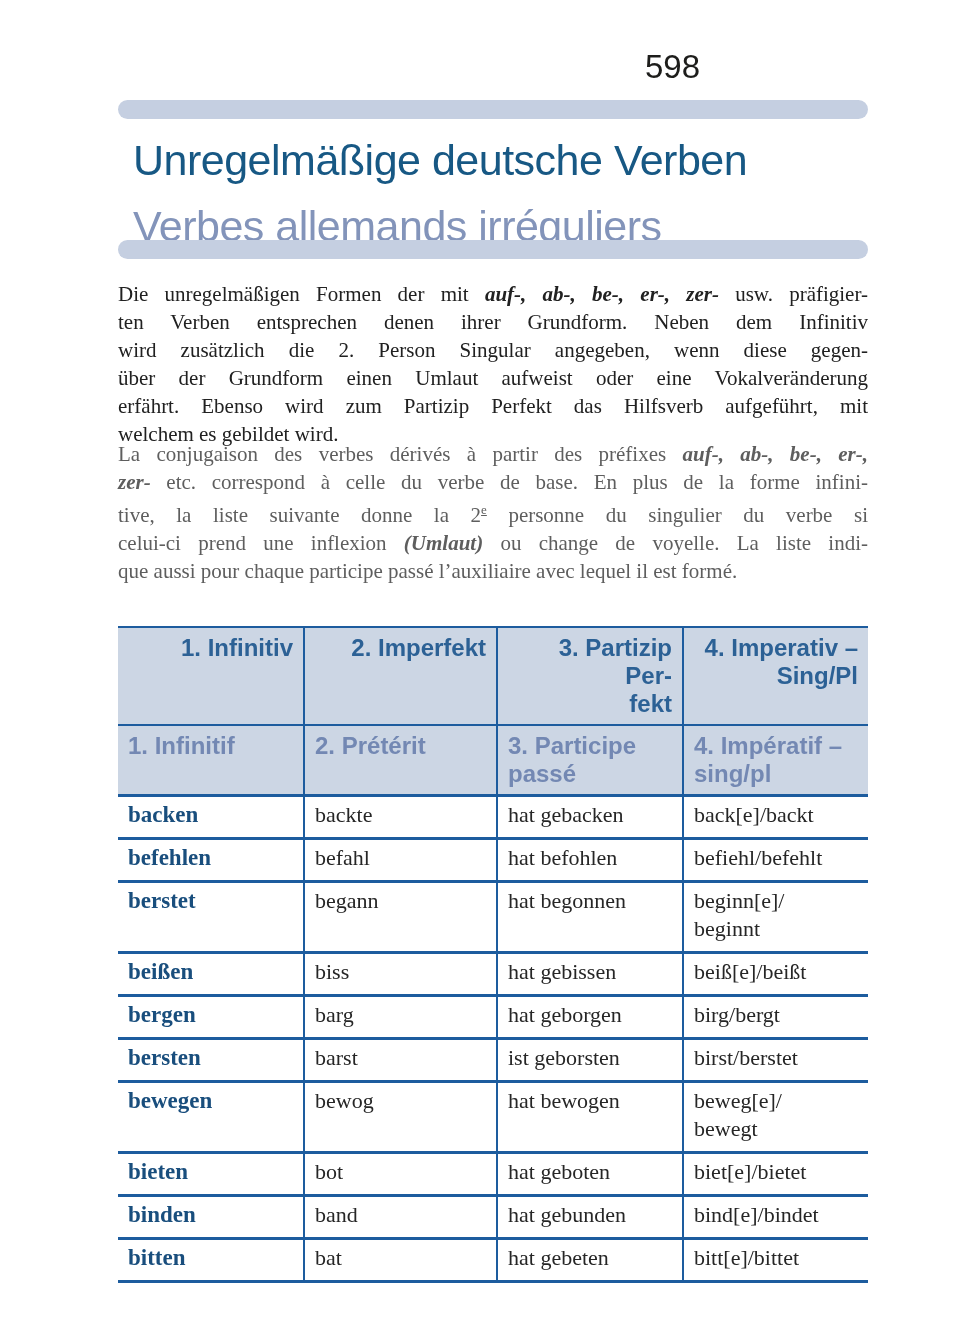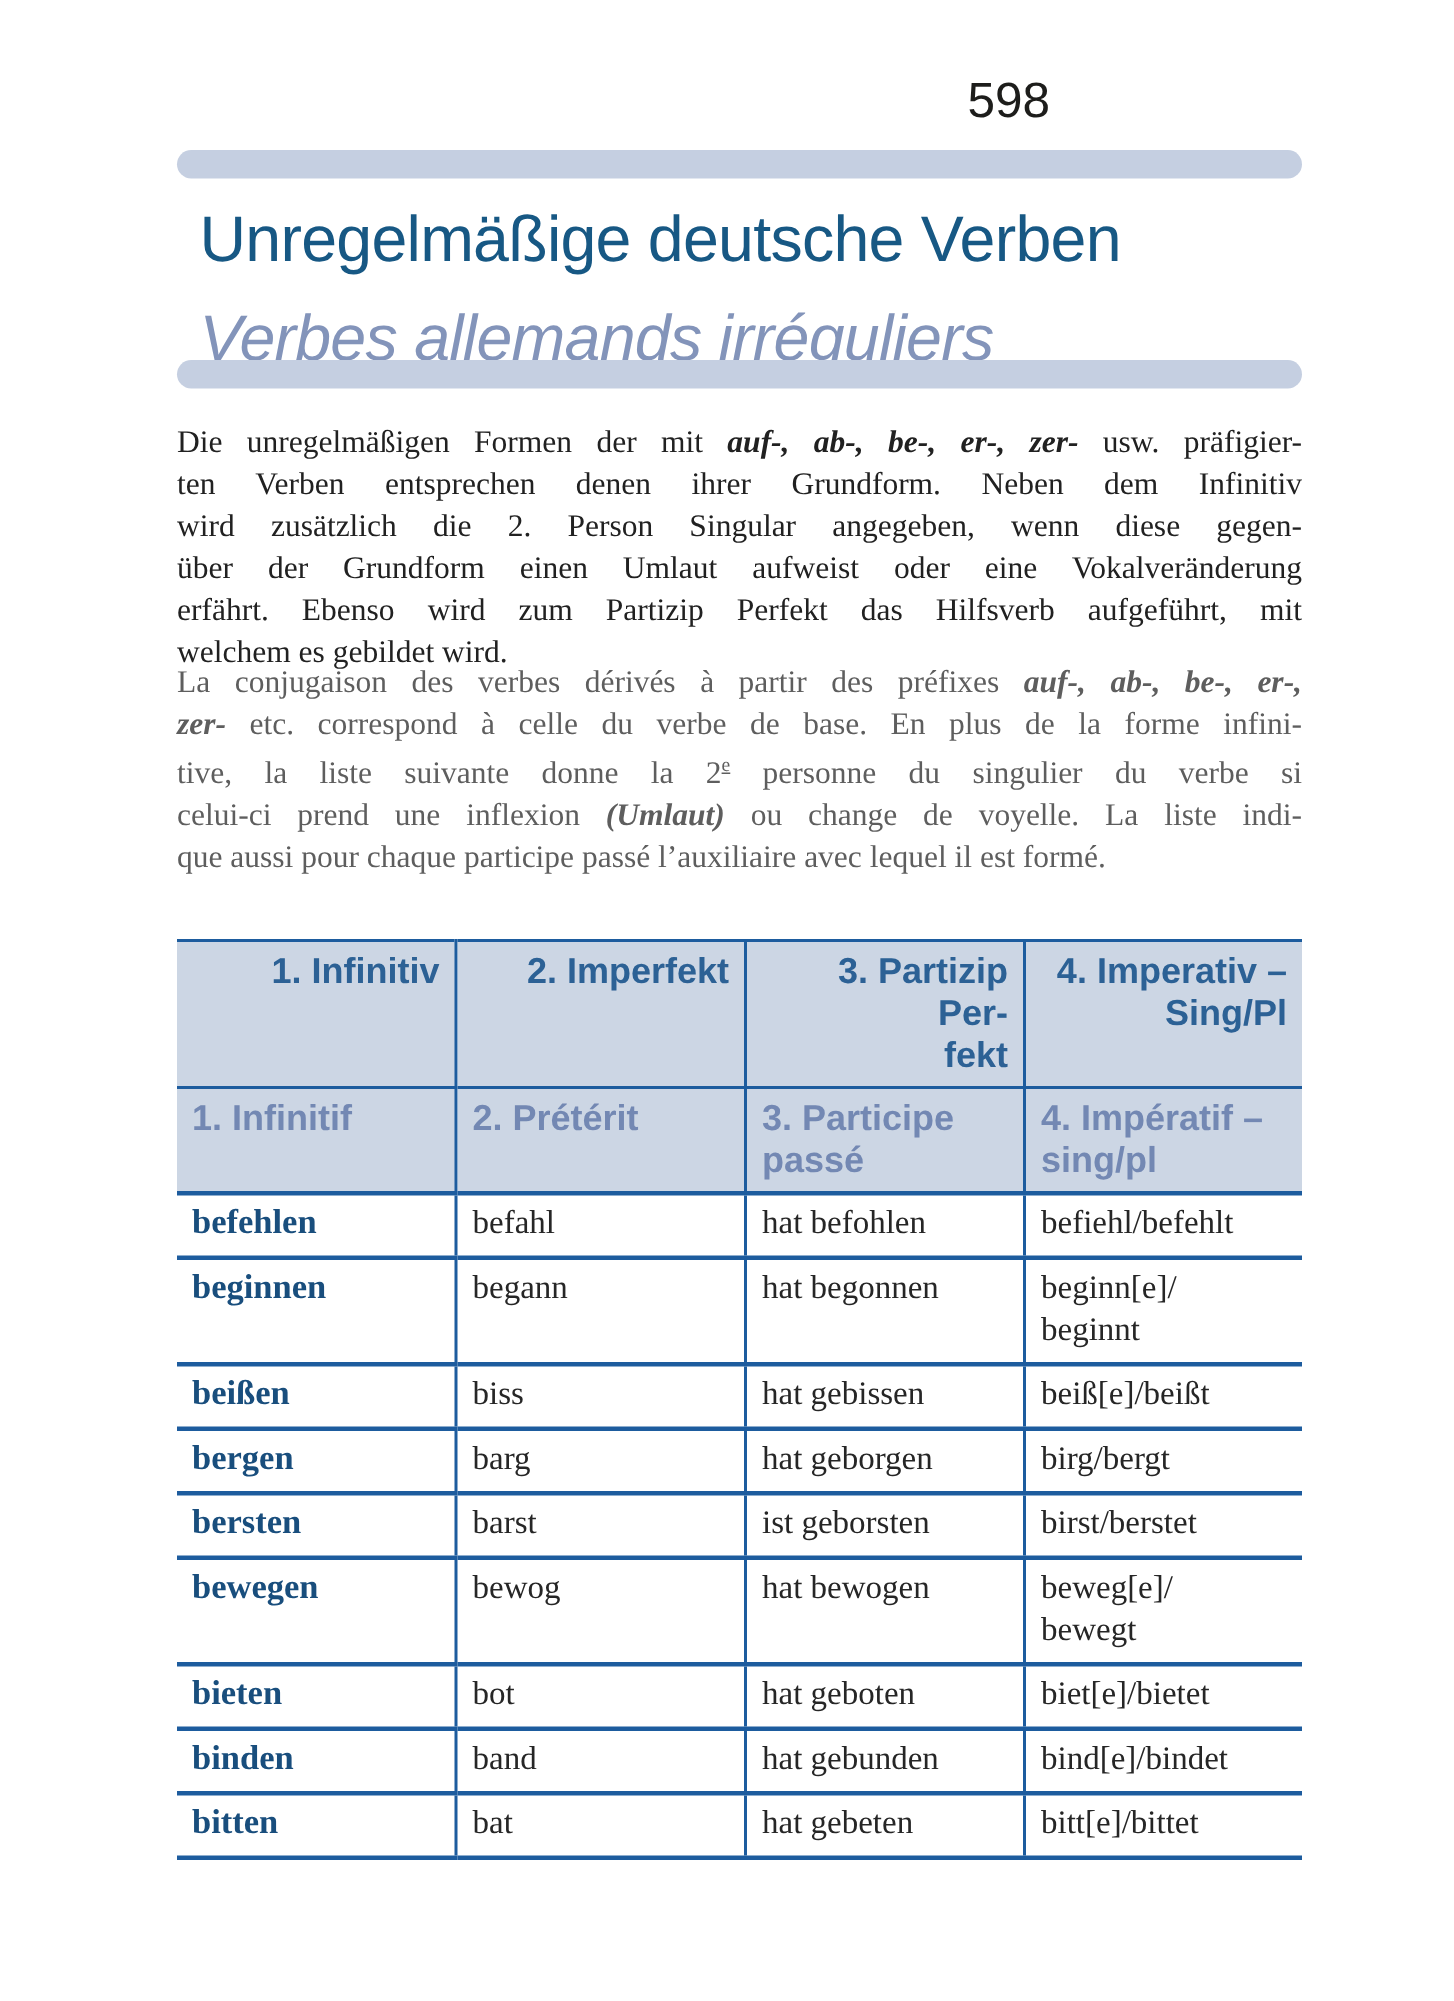--- a/index.html
+++ b/index.html
@@ -27,21 +27,21 @@
 
   .bar{position:absolute;left:118px;width:750px;height:19px;
        background:var(--bar_fill);border-radius:10px;}
   .bar1{top:100px;}
   .bar2{top:240px;}
 
   .title{position:absolute;left:117px;width:760px;margin:16px;
          font-family:"Liberation Sans","DejaVu Sans",sans-serif;
          font-weight:400;font-size:43px;line-height:48px;letter-spacing:-0.5px;}
   .title-de{top:120px;color:var(--accent_dark);}
-  .title-fr{top:186px;color:var(--accent_light);font-style:italic;}
+  .title-fr{top:186px;color:var(--accent_light);}
 
   .intro{position:absolute;left:118px;width:750px;
          font-size:21px;line-height:28px;}
   .intro-de{top:280px;color:var(--intro_de_text);}
   .intro-fr{top:440px;color:var(--intro_fr_text);}
   .jline{text-align:justify;text-align-last:justify;}
   .jline.lastline{text-align:left;text-align-last:left;}
   .em{font-style:italic;font-weight:700;}
   .sup{font-size:0.62em;vertical-align:super;text-decoration:underline;}
 
@@ -109,27 +109,33 @@
           <th>1. Infinitif</th>
           <th>2. Prétérit</th>
           <th>3. Participe
 passé</th>
           <th>4. Impératif –
 sing/pl</th>
         </tr>
     </thead>
     <tbody>
         <tr>
+          <td class="c0">backen</td>
+          <td class="c1">backte</td>
+          <td class="c2">hat gebacken</td>
+          <td class="c3">back[e]/backt</td>
+        </tr>
+        <tr>
           <td class="c0">befehlen</td>
           <td class="c1">befahl</td>
           <td class="c2">hat befohlen</td>
           <td class="c3">befiehl/befehlt</td>
         </tr>
         <tr>
-          <td class="c0">beginnen</td>
+          <td class="c0">berstet</td>
           <td class="c1">begann</td>
           <td class="c2">hat begonnen</td>
           <td class="c3">beginn[e]/
 beginnt</td>
         </tr>
         <tr>
           <td class="c0">beißen</td>
           <td class="c1">biss</td>
           <td class="c2">hat gebissen</td>
           <td class="c3">beiß[e]/beißt</td>

